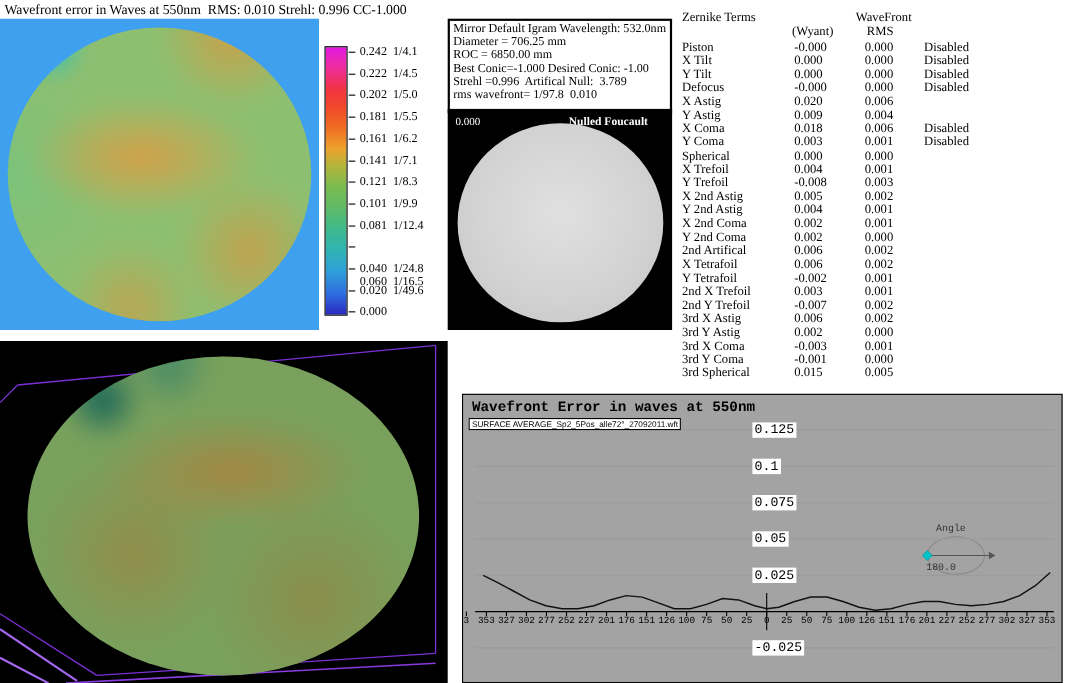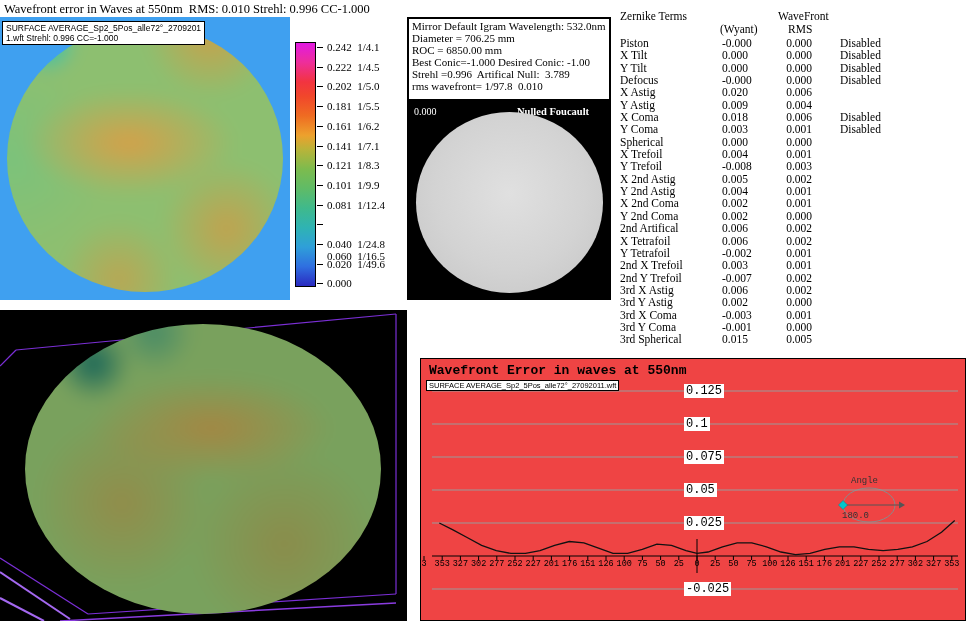--- a/index.html
+++ b/index.html
@@ -67,44 +67,40 @@
   #disk3d-inner{position:absolute;left:-25px;top:-25px;right:-25px;bottom:-25px;filter:blur(8px);
     background:
       radial-gradient(circle at 23% 19%, rgba(16,96,88,0.95) 0%, rgba(16,96,88,0) 9%),
       radial-gradient(circle at 38% 10%, rgba(30,120,110,0.55) 0%, rgba(30,120,110,0) 10%),
       radial-gradient(ellipse 50% 26% at 52% 38%, rgba(178,126,58,0.75) 0%, rgba(178,126,58,0) 60%),
       radial-gradient(circle at 30% 60%, rgba(170,120,55,0.5) 0%, rgba(170,120,55,0) 25%),
       radial-gradient(circle at 70% 72%, rgba(160,115,52,0.45) 0%, rgba(160,115,52,0) 25%),
       #79a15d;}
 
   
-  #profile-plot{position:absolute;left:420px;top:358px;width:546px;height:263px;background:#ef4444;border:1px solid #000;overflow:hidden}
+  #profile-plot{position:absolute;left:420px;top:358px;width:546px;height:263px;background:#a3a3a3;border:1px solid #000;overflow:hidden}
   #profile-svg{position:absolute;left:0;top:0}
   #profile-title{position:absolute;left:8px;top:4px;font-family:"Liberation Mono",monospace;font-weight:bold;font-size:13px;white-space:nowrap}
   #profile-source{position:absolute;left:5px;top:21px;border:1px solid #000;background:#fff;
     font-family:"Liberation Sans",sans-serif;font-size:7.5px;line-height:9px;padding:0 2px;white-space:nowrap}
   .y-label{position:absolute;font-family:"Liberation Mono",monospace;font-size:12px;line-height:14px;background:#fff;padding:0 2px}
   .x-label{position:absolute;transform:translateX(-50%);font-family:"Liberation Mono",monospace;font-size:8.5px;line-height:9px}
   #angle-label{position:absolute;left:430px;top:117px;font-family:"Liberation Mono",monospace;font-size:9px;color:#333}
   #angle-value{position:absolute;left:421px;top:152px;font-family:"Liberation Mono",monospace;font-size:9px;color:#333}
 </style>
 </head>
 <body>
 
 <div id="screen">
 
   <div id="main-title">Wavefront error in Waves at 550nm  RMS: 0.010 Strehl: 0.996 CC-1.000</div>
 
   <div id="map">
     <div id="map-disk">
       <div id="map-disk-inner"></div>
-    </div>
-    <div id="map-label">
-      <div>SURFACE AVERAGE_Sp2_5Pos_alle72°_2709201</div>
-      <div>1.wft Strehl: 0.996 CC=-1.000</div>
     </div>
   </div>
 
   <div id="scale-bar"></div>
   <div id="scale-labels">
       <div class="scale-tick" style="top: 5px;"></div>
       <div class="scale-label" style="top: 0px;">0.242 1/4.1</div>
       <div class="scale-tick" style="top: 24.7px;"></div>
       <div class="scale-label" style="top: 19.7px;">0.222 1/4.5</div>
       <div class="scale-tick" style="top: 44.4px;"></div>

